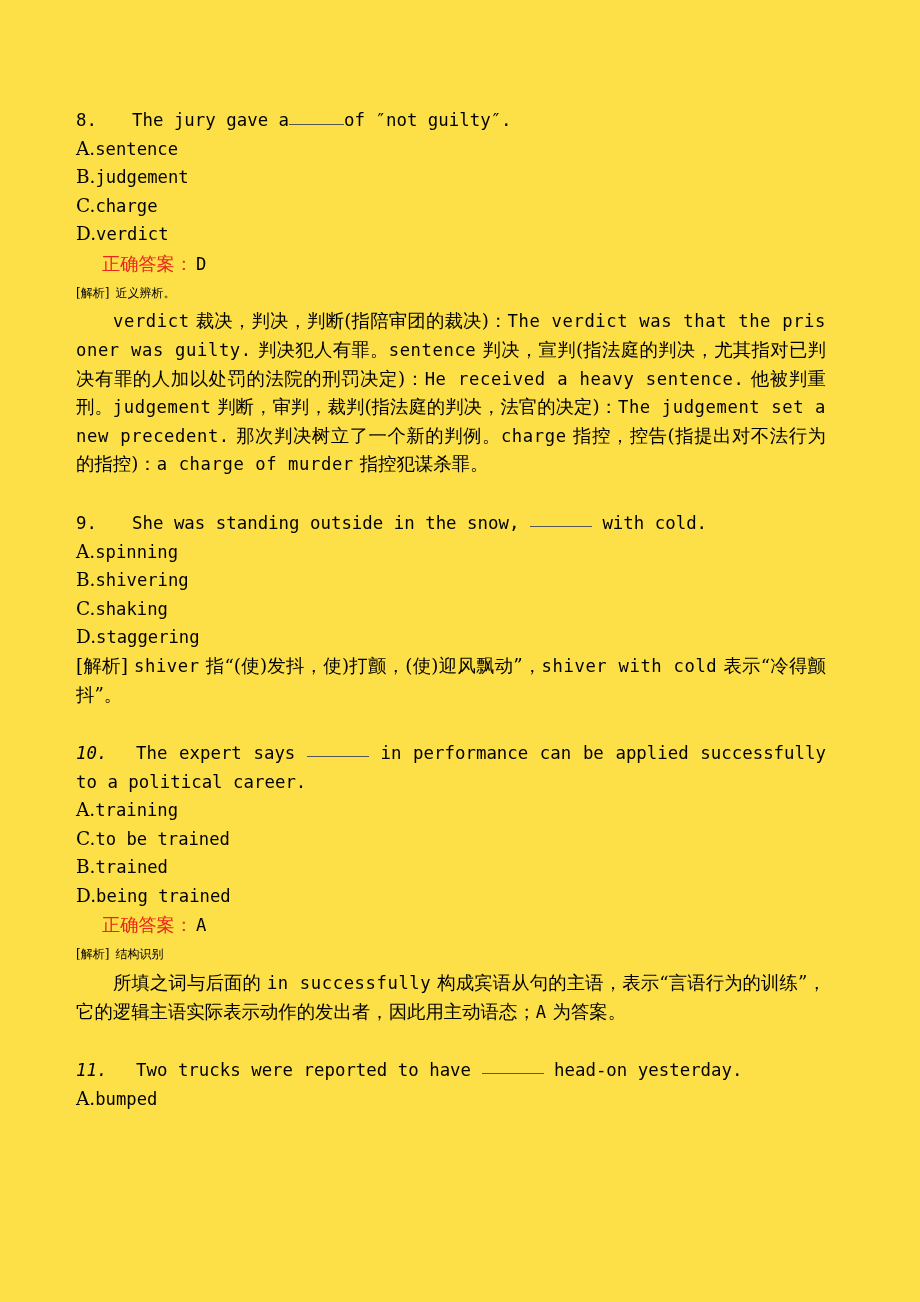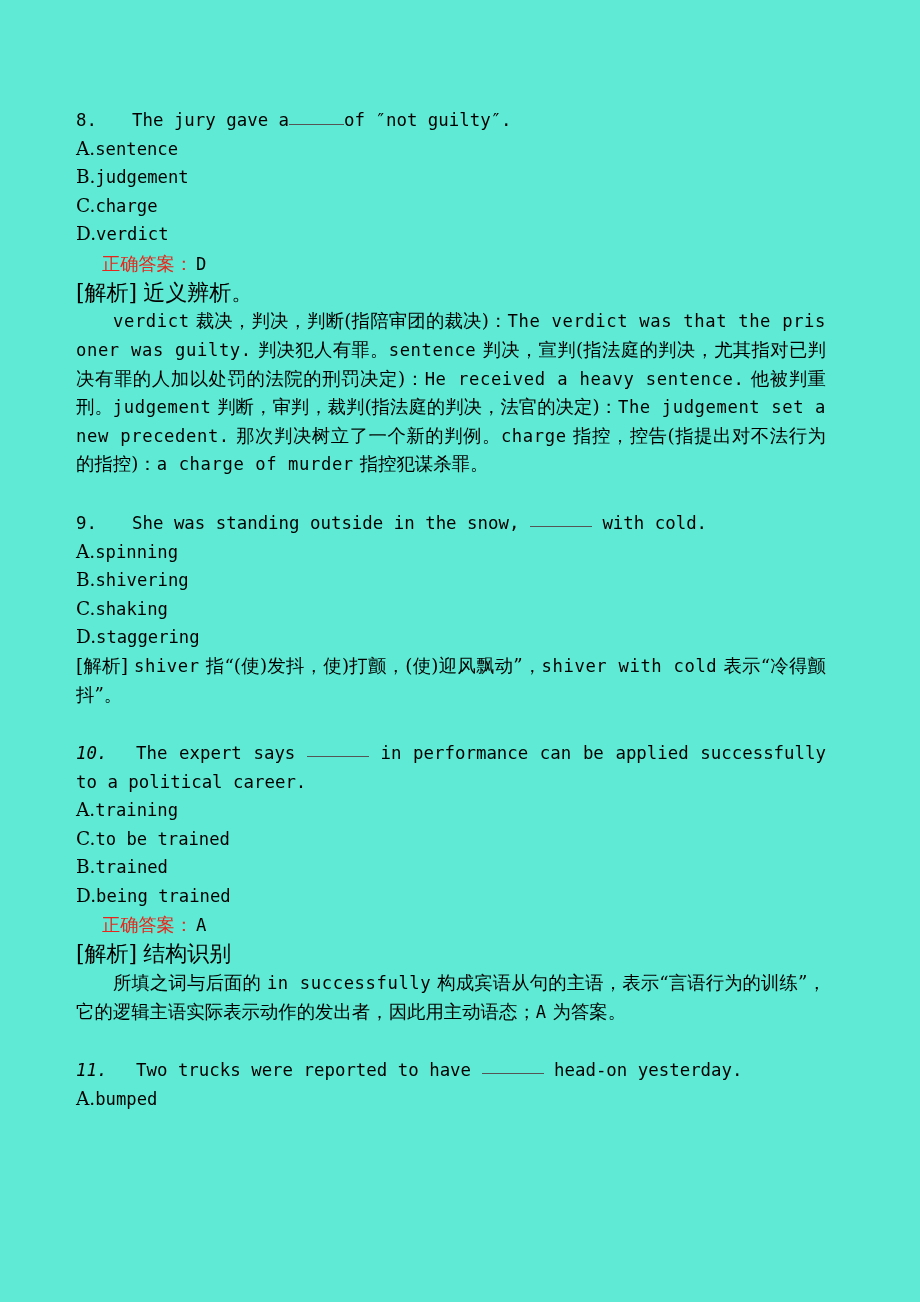--- a/index.html
+++ b/index.html
@@ -15,21 +15,21 @@
     font-family: "DejaVu Serif", "Liberation Serif", serif;
     color: #000000;
   }
 
   .page {
     position: absolute;
     left: 0;
     top: 0;
     width: 920px;
     height: 1302px;
-    background: #5eead4;
+    background: #fde047;
   }
 
   .content {
     position: absolute;
     left: 76px;
     top: 106px;
     width: 750px;
   }
 
   
@@ -97,21 +97,21 @@
     color: #000000;
     font-family: "DejaVu Sans Mono", "Liberation Mono", monospace;
     font-size: 17.2px;
     padding-left: 3px;
   }
 
   
   .exp-head {
     margin: 0;
     line-height: 28.6px;
-    font-size: 22px;
+    font-size: 12px;
     font-family: "DejaVu Serif", "Liberation Serif", serif;
   }
   .exp-head .tag {
     font-family: "DejaVu Serif", "Liberation Serif", serif;
   }
   .exp-head .headtext {
     padding-left: 6px;
   }
 
   

